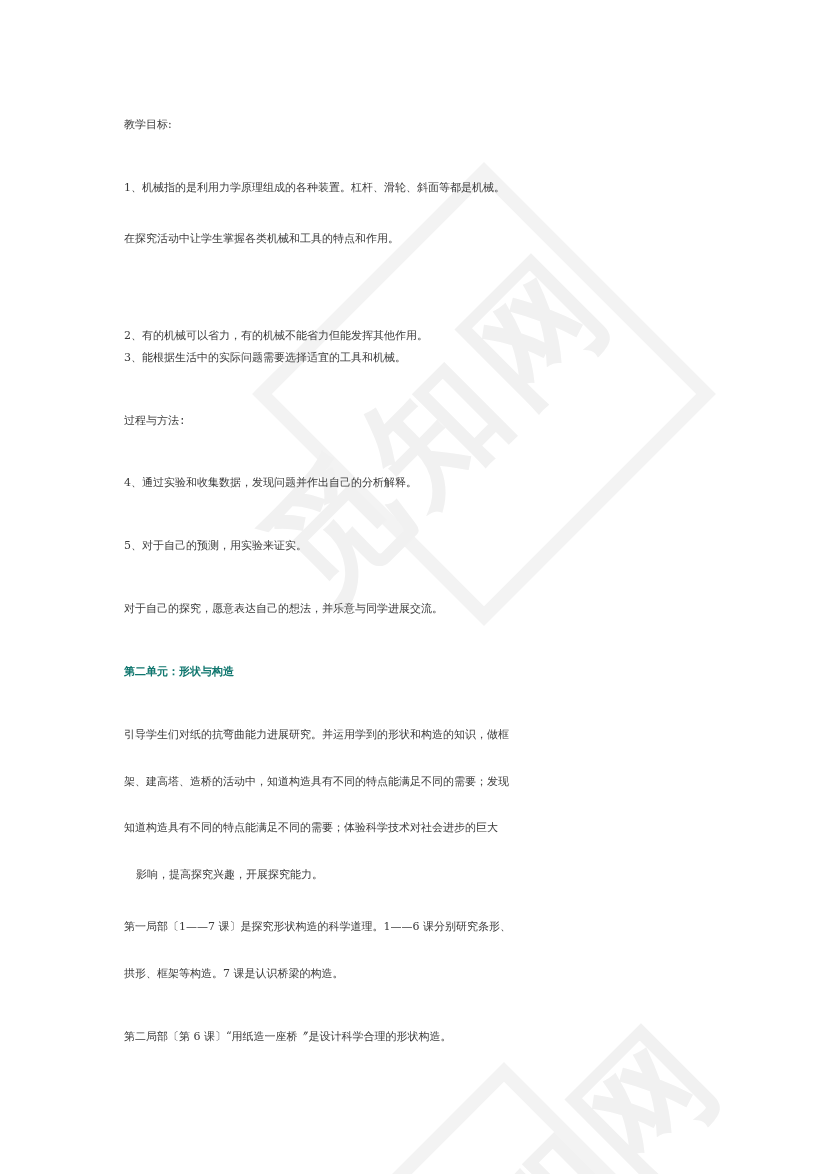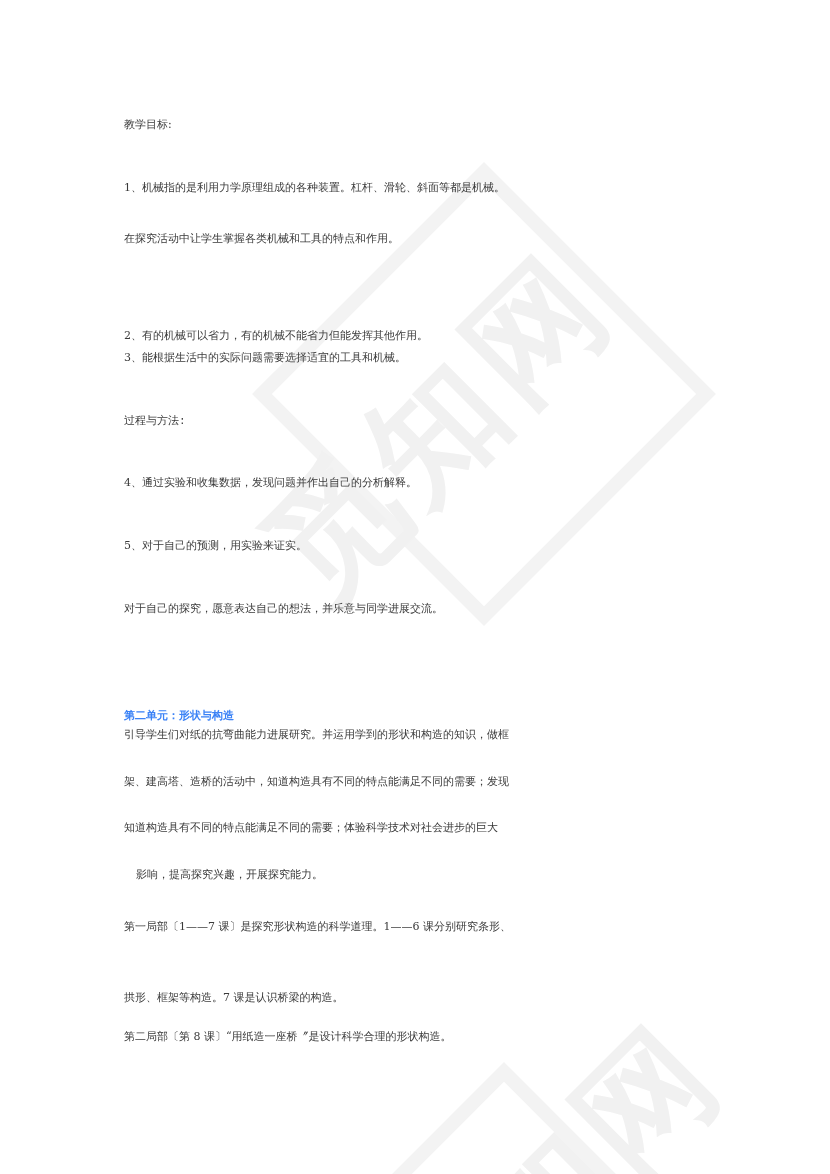--- a/index.html
+++ b/index.html
@@ -17,21 +17,21 @@
   .wm2 { left: 340px; top: 1110px; }
   .wm-frame {
     position: absolute; border: 14px solid #f3f3f3; transform: rotate(45deg);
     pointer-events: none;
   }
   .f1 { width: 300px; height: 300px; left: 320px; top: 230px; }
   .f2 { width: 300px; height: 300px; left: 340px; top: 1130px; }
   .line {
     position: absolute; left: 124px; font-size: 11px; line-height: 22px; white-space: nowrap;
   }
-  .bold { font-weight: bold; color: #3b82f6; margin-top: 44px; }
+  .bold { font-weight: bold; color: #0f766e; }
 </style>
 </head>
 <body>
 
 <div class="wm-frame f1"></div>
 <div class="watermark wm1">觅知网</div>
 <div class="wm-frame f2"></div>
 <div class="watermark wm2">觅知网</div>
 
 <div id="doc">
@@ -43,15 +43,15 @@
     <div class="line" style="top: 410px; font-family: Liberation Mono, monospace;">过程与方法:</div>
     <div class="line" style="top: 472px;">4、通过实验和收集数据，发现问题并作出自己的分析解释。</div>
     <div class="line" style="top: 535px;">5、对于自己的预测，用实验来证实。</div>
     <div class="line" style="top: 598px;">对于自己的探究，愿意表达自己的想法，并乐意与同学进展交流。</div>
     <div class="line bold" style="top: 661px;">第二单元：形状与构造</div>
     <div class="line" style="top: 724px;">引导学生们对纸的抗弯曲能力进展研究。并运用学到的形状和构造的知识，做框</div>
     <div class="line" style="top: 771px;">架、建高塔、造桥的活动中，知道构造具有不同的特点能满足不同的需要；发现</div>
     <div class="line" style="top: 817px;">知道构造具有不同的特点能满足不同的需要；体验科学技术对社会进步的巨大</div>
     <div class="line" style="top: 864px; margin-left: 12px;">影响，提高探究兴趣，开展探究能力。</div>
     <div class="line" style="top: 916px;">第一局部〔1——7 课〕是探究形状构造的科学道理。1——6 课分别研究条形、</div>
-    <div class="line" style="top: 963px; margin-top: 24px;">拱形、框架等构造。7 课是认识桥梁的构造。</div>
-    <div class="line" style="top: 1026px;">第二局部〔第 8 课〕“用纸造一座桥〞是设计科学合理的形状构造。</div>
+    <div class="line" style="top: 963px;">拱形、框架等构造。7 课是认识桥梁的构造。</div>
+    <div class="line" style="top: 1026px;">第二局部〔第 6 课〕“用纸造一座桥〞是设计科学合理的形状构造。</div>
   </div>
 
 </body></html>

